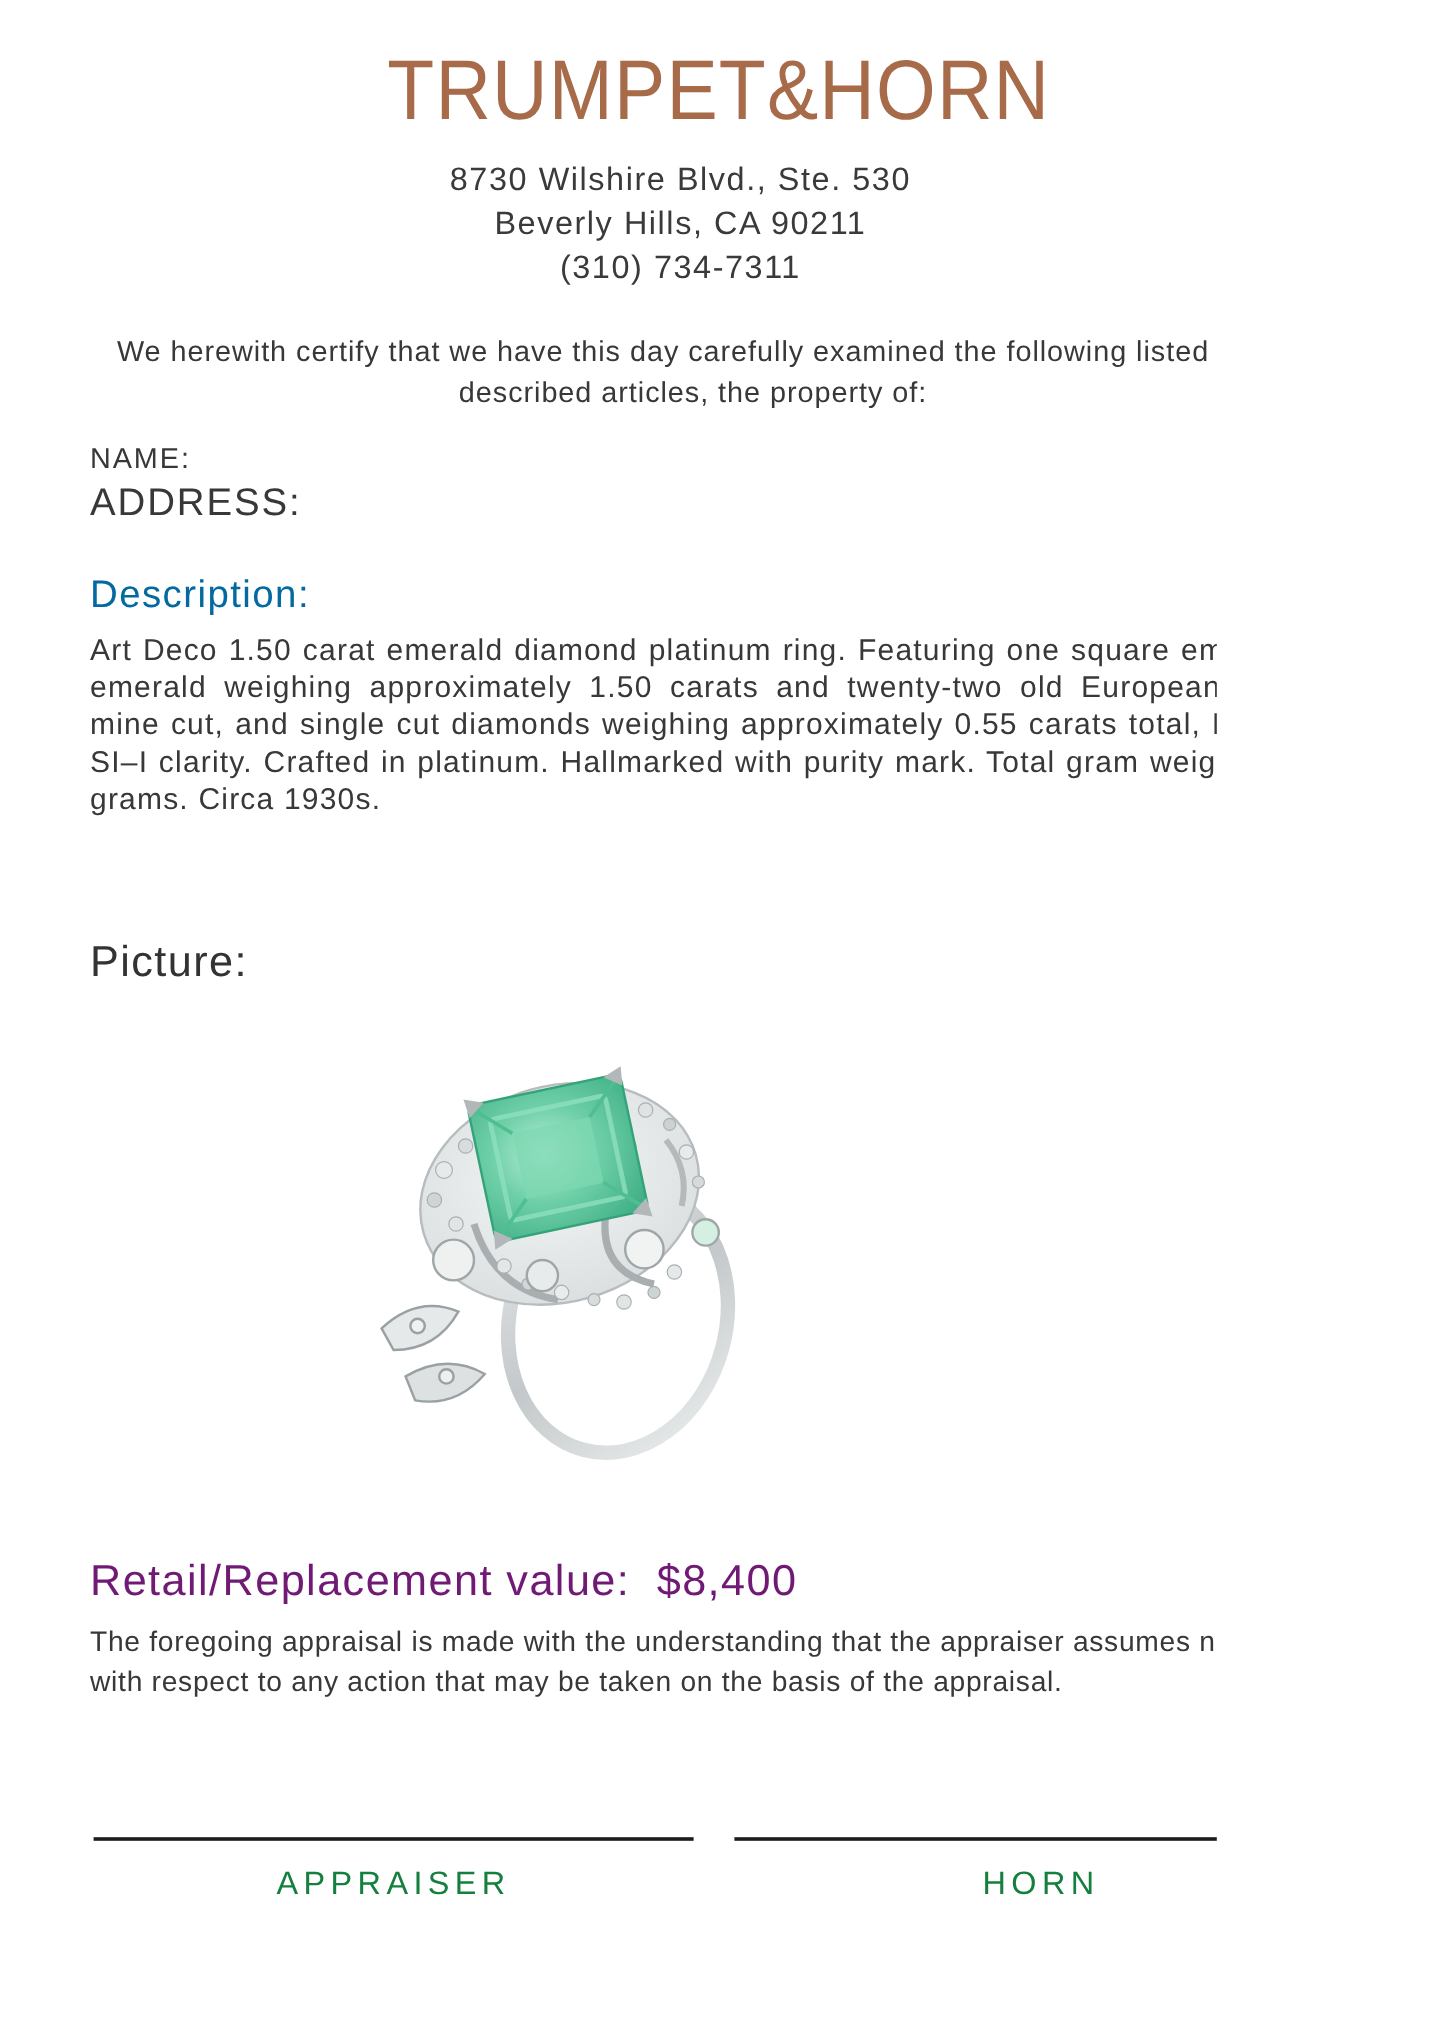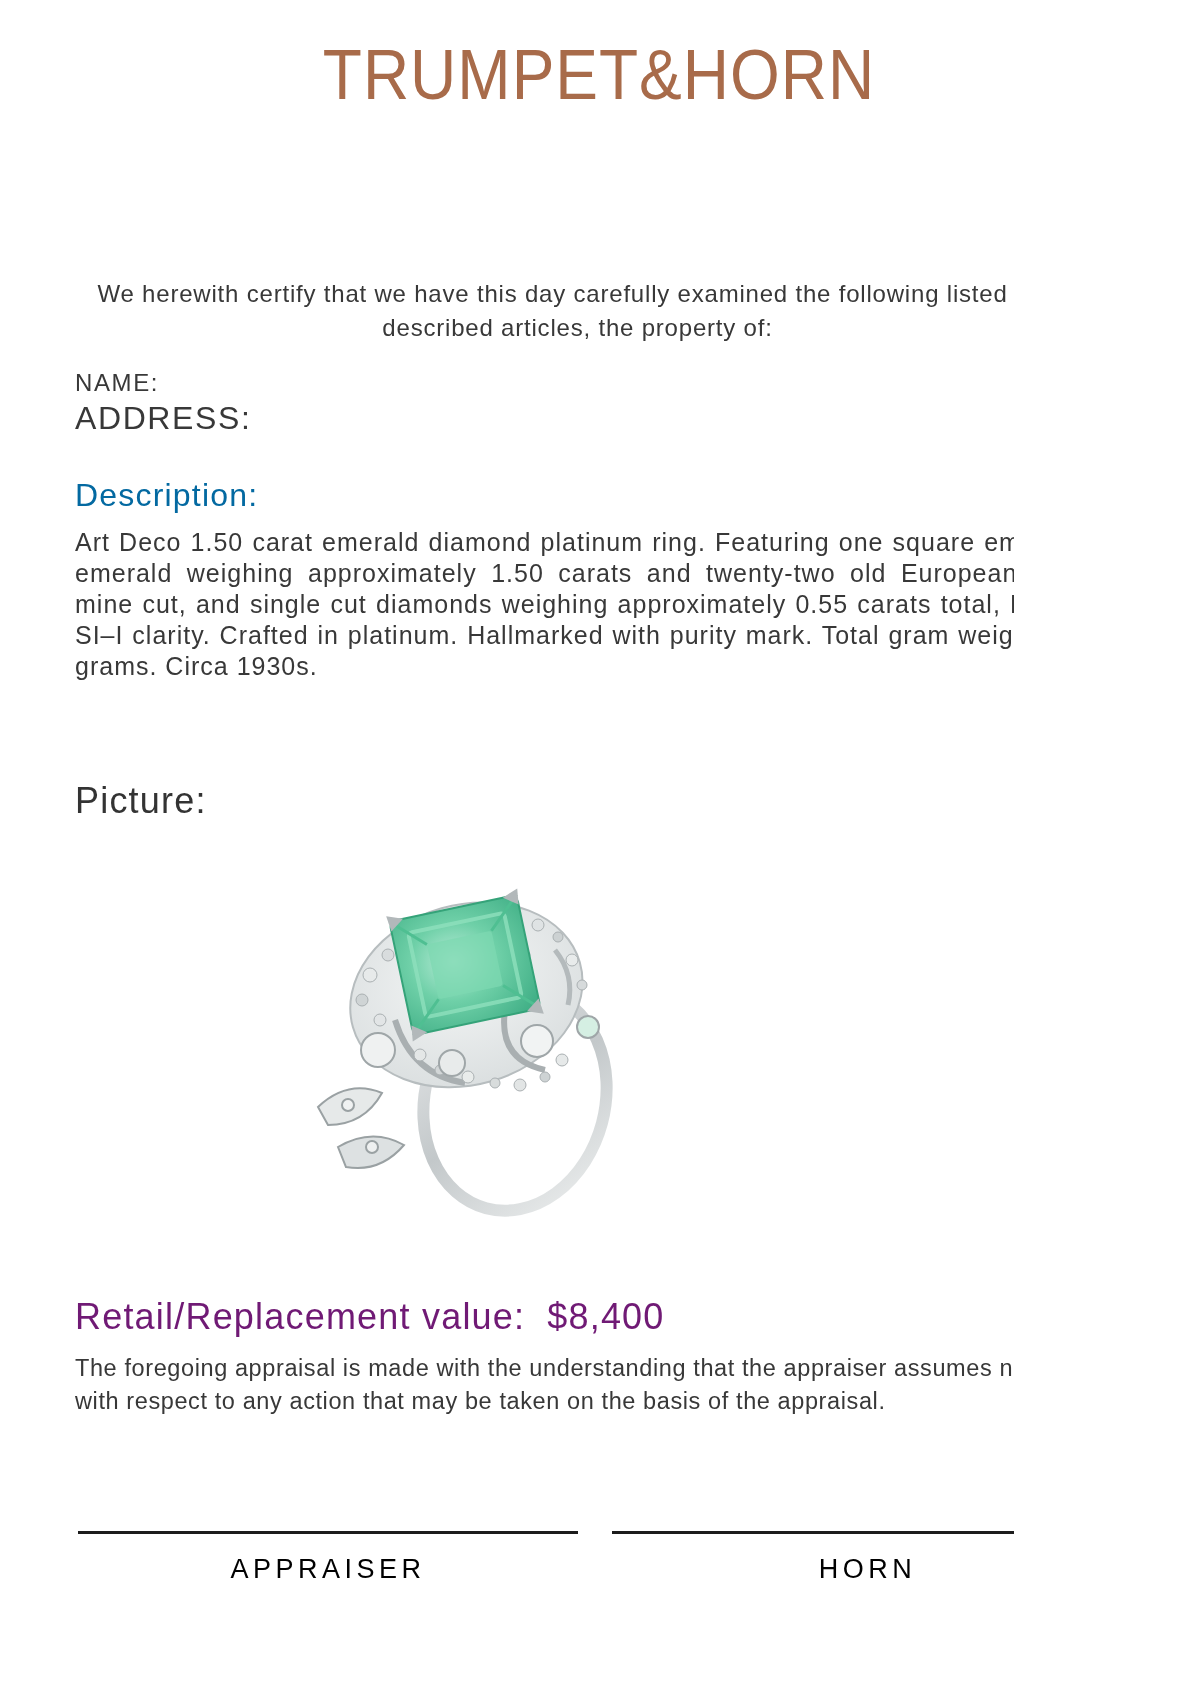--- a/index.html
+++ b/index.html
@@ -100,33 +100,38 @@
 
   
   .sig-line { position: absolute; top: 1531px; height: 3px; background: #1c1c1c; }
   .sig-line-left  { left: 78px;  width: 500px; }
   .sig-line-right { left: 612px; width: 511px; }
   .sig-label {
     position: absolute;
     top: 1554px;
     font-size: 27px;
     letter-spacing: 4.5px;
-    color: #000000;
+    color: #15803d;
     text-align: center;
   }
   .appraiser-label { left: 78px;  width: 500px; }
   .date-label      { left: 612px; width: 511px; }
 </style>
 </head>
 <body>
 
 <div class="page">
 
   <div class="brand-logo">TRUMPET&amp;HORN</div>
 
+  <div class="address-block">
+    <div>8730 Wilshire Blvd., Ste. 530</div>
+    <div>Beverly Hills, CA 90211</div>
+    <div>(310) 734-7311</div>
+  </div>
 
   <div class="certify-text">We herewith certify that we have this day carefully examined the following listed and described articles, the property of:</div>
 
   <div class="name-label">NAME:</div>
   <div class="address-label">ADDRESS:</div>
 
   <div class="description-heading">Description:</div>
   <div class="description-body">Art Deco 1.50 carat emerald diamond platinum ring. Featuring one square emerald cut emerald weighing approximately 1.50 carats and twenty-two old European cut, old mine cut, and single cut diamonds weighing approximately 0.55 carats total, H–I color, SI–I clarity. Crafted in platinum. Hallmarked with purity mark. Total gram weight is 6.22 grams. Circa 1930s.</div>
 
   <div class="picture-heading">Picture:</div>

